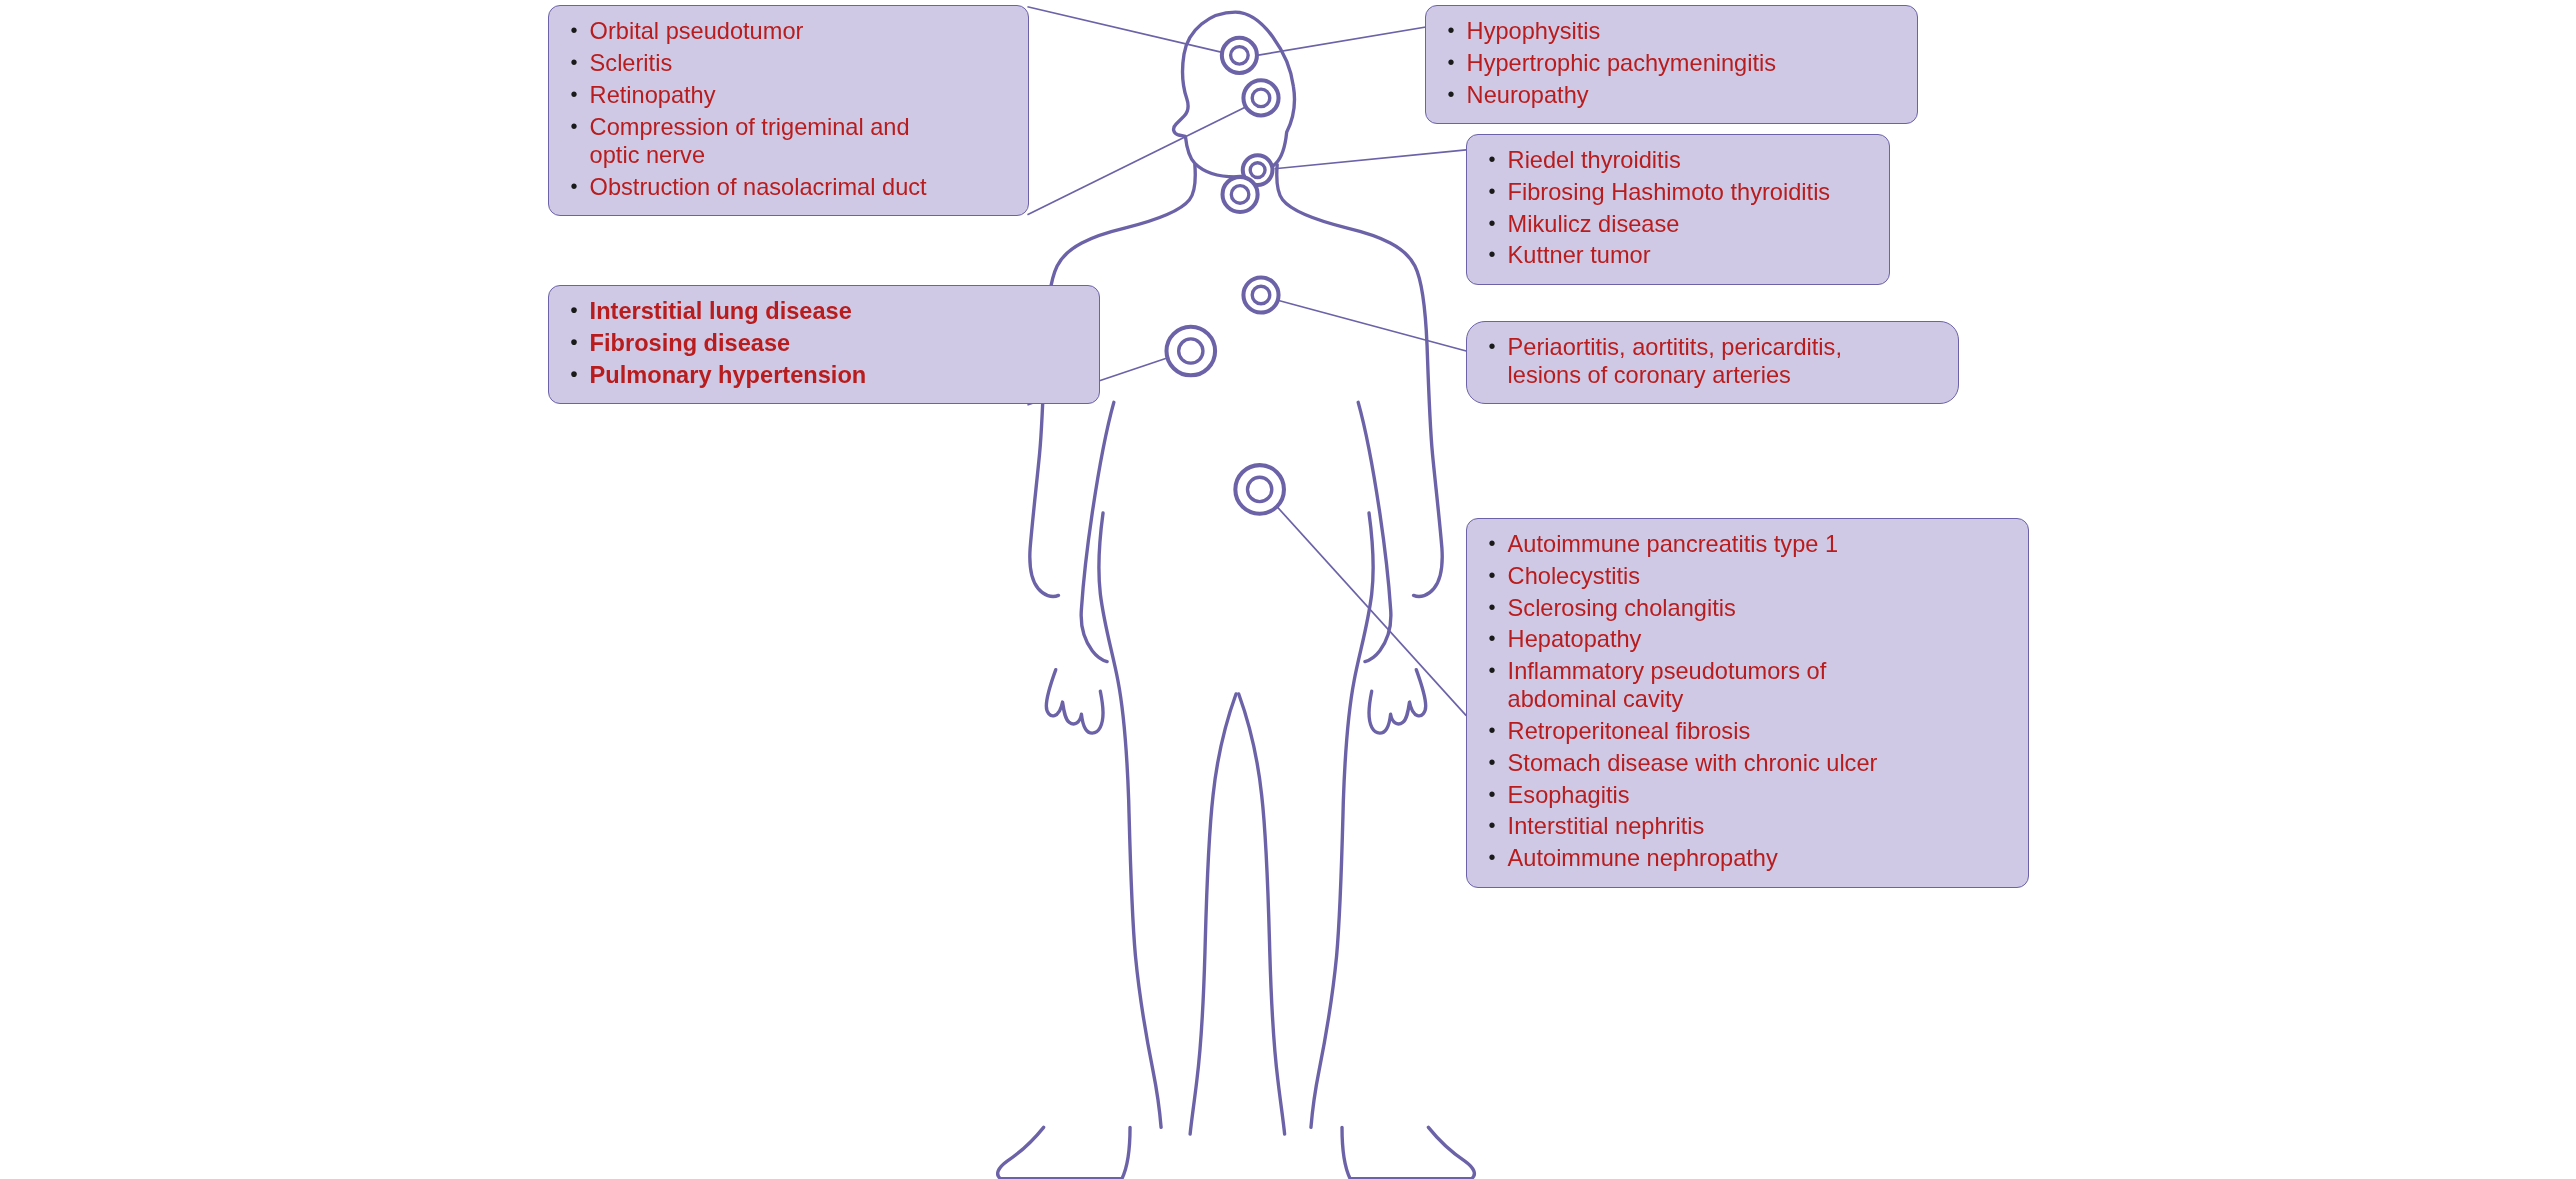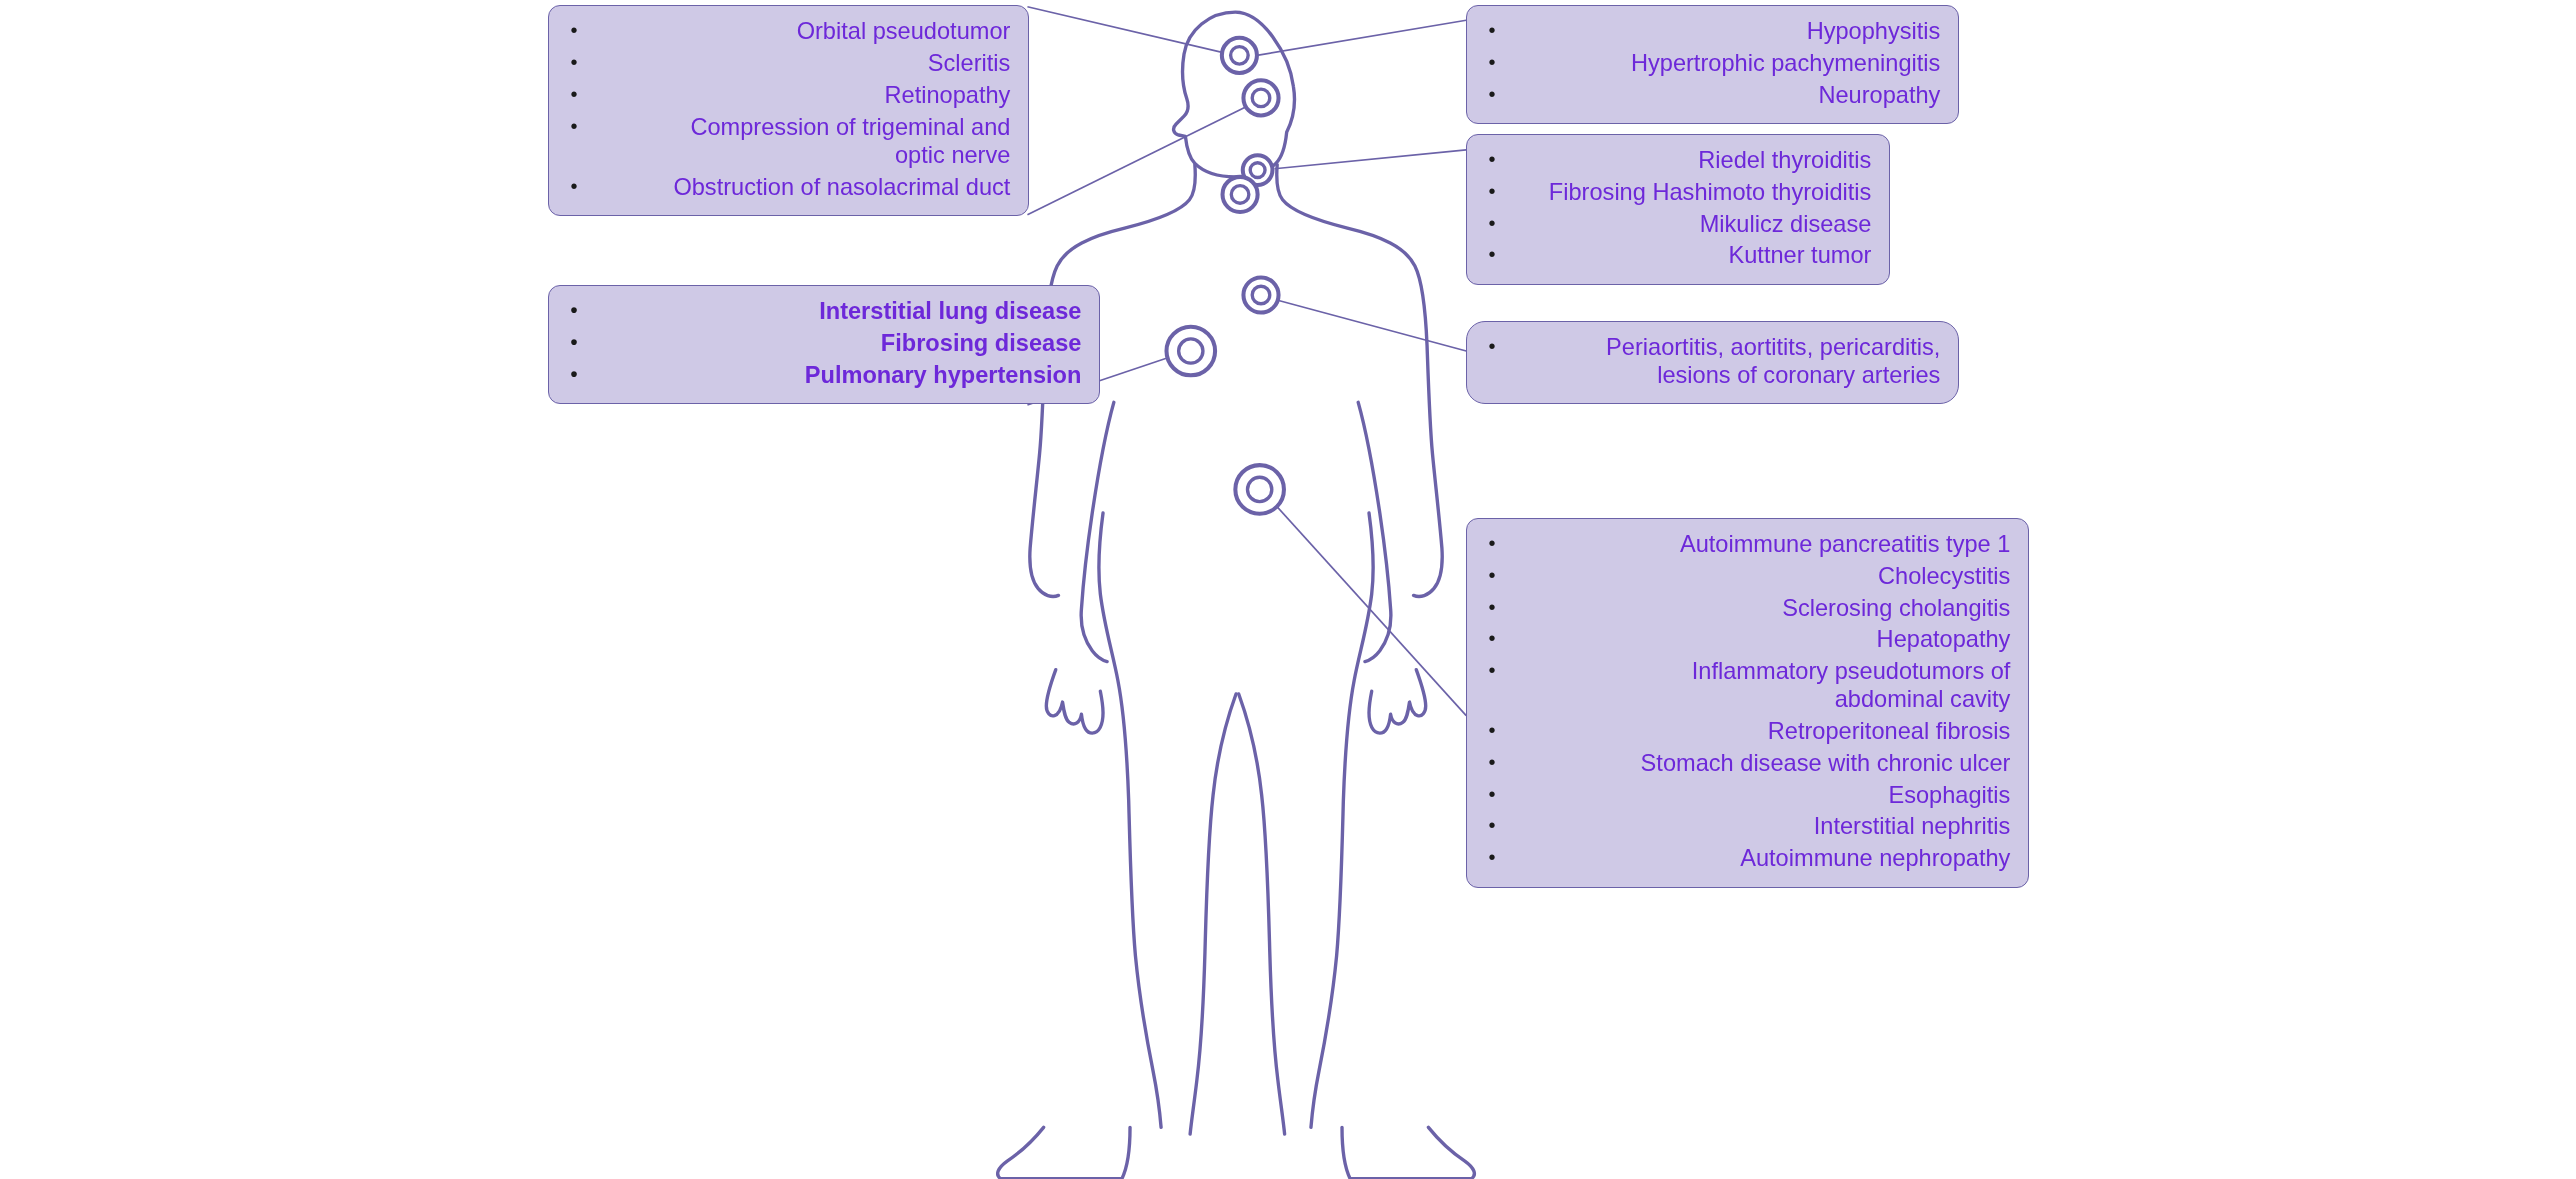--- a/index.html
+++ b/index.html
@@ -33,44 +33,43 @@
     padding: 12px 17.6px 13.5px 17.6px;
     z-index: 5;
   }
   .callout ul {
     list-style: none;
     margin: 0;
     padding: 0;
   }
   .callout li {
     position: relative;
-    color: #6d28d9;
+    color: #b91c1c;
     font-size: 23.6px;
     line-height: 1.18;
     padding-left: 23px;
     margin: 0 0 4px 0;
     white-space: pre-line;
-    text-align: right;
   }
   .callout li:last-child {
     margin-bottom: 0;
   }
   .callout li::before {
     content: "\2022";
     position: absolute;
     left: 4px;
     top: 0;
     color: #1a1a1a;
     font-size: 20px;
     line-height: 1.25;
   }
 
   
   #callout-head-left   { left: 548px;  top: 5.4px;    width: 481px; }
-  #callout-head-right  { left: 1466px; top: 5.4px;    width: 493px; }
+  #callout-head-right  { left: 1425px; top: 5.4px;    width: 493px; }
   #callout-neck-right  { left: 1466px; top: 134px;  width: 424px; }
   #callout-lung-left   { left: 548px;  top: 285px;  width: 552px; font-weight: bold; }
   #callout-heart-right { left: 1466px; top: 321px;  width: 493px; border-radius: 19px; }
   #callout-abdomen     { left: 1466px; top: 518px;  width: 563px; }
 </style>
 </head>
 <body>
 
 <div id="canvas">
 

